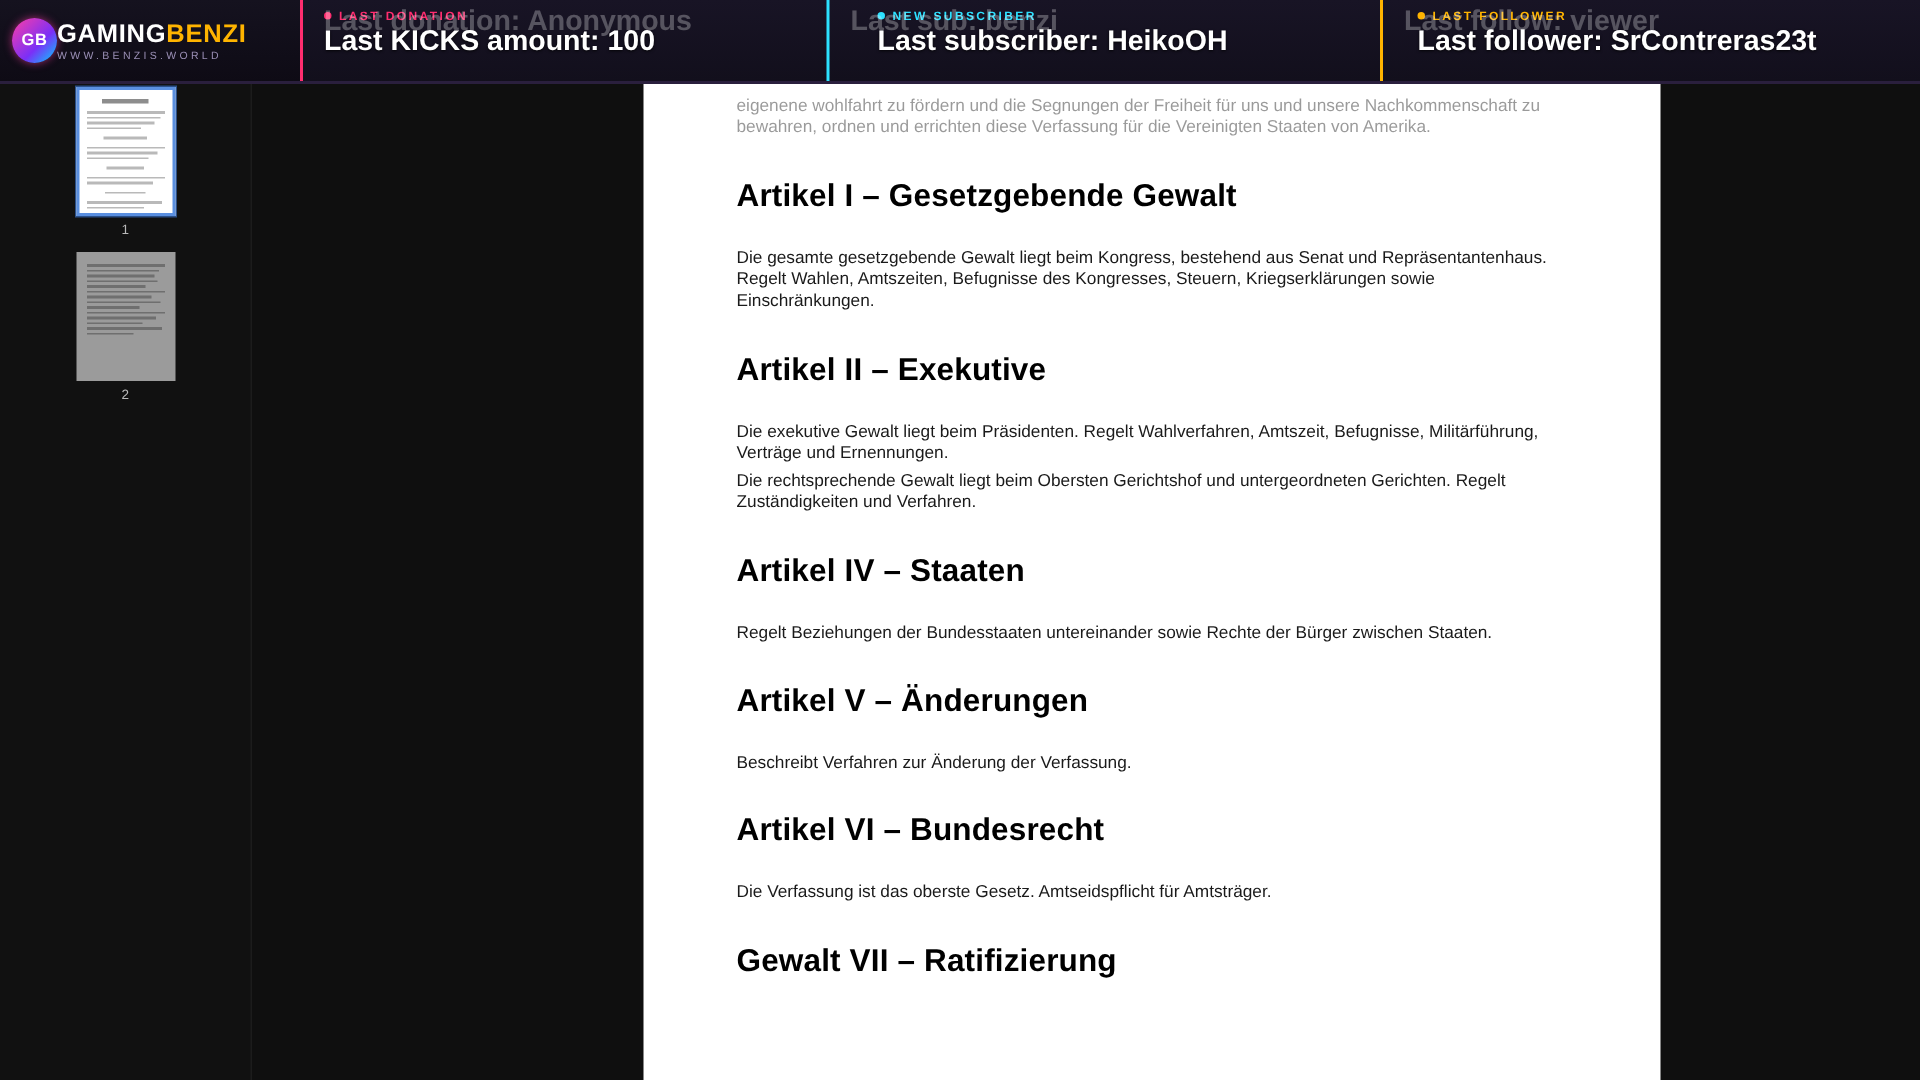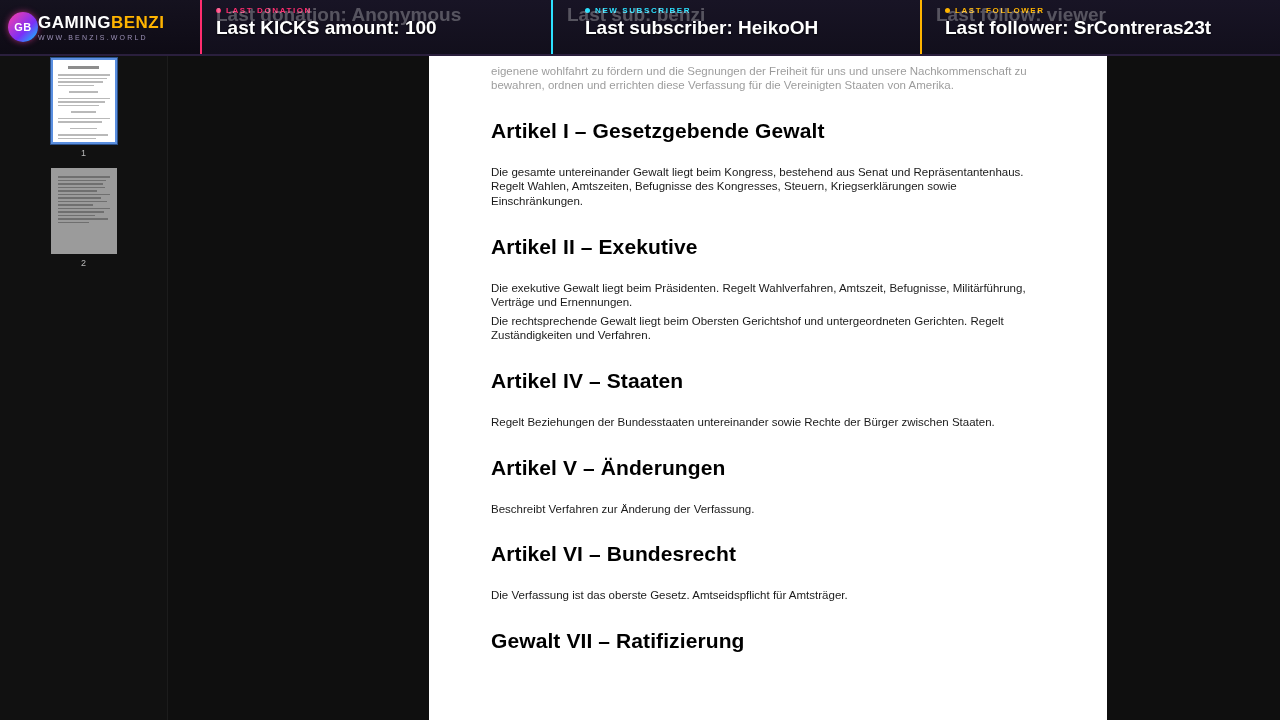--- a/index.html
+++ b/index.html
@@ -219,21 +219,21 @@
       </div>
 
     </div>
 
     <div class="doc-scroll">
       <div class="page">
 
         <p class="para-cut">eigenene wohlfahrt zu fördern und die Segnungen der Freiheit für uns und unsere Nachkommenschaft zu bewahren, ordnen und errichten diese Verfassung für die Vereinigten Staaten von Amerika.</p>
 
         <h2 class="h-art">Artikel I – Gesetzgebende Gewalt</h2>
-        <p class="para">Die gesamte untereinander Gewalt liegt beim Kongress, bestehend aus Senat und Repräsentantenhaus. Regelt Wahlen, Amtszeiten, Befugnisse des Kongresses, Steuern, Kriegserklärungen sowie Einschränkungen.</p>
+        <p class="para">Die gesamte gesetzgebende Gewalt liegt beim Kongress, bestehend aus Senat und Repräsentantenhaus. Regelt Wahlen, Amtszeiten, Befugnisse des Kongresses, Steuern, Kriegserklärungen sowie Einschränkungen.</p>
 
         <h2 class="h-art">Artikel II – Exekutive</h2>
         <p class="para">Die exekutive Gewalt liegt beim Präsidenten. Regelt Wahlverfahren, Amtszeit, Befugnisse, Militärführung, Verträge und Ernennungen.</p>
 
         <p class="para">Die rechtsprechende Gewalt liegt beim Obersten Gerichtshof und untergeordneten Gerichten. Regelt Zuständigkeiten und Verfahren.</p>
 
         <h2 class="h-art">Artikel IV – Staaten</h2>
         <p class="para">Regelt Beziehungen der Bundesstaaten untereinander sowie Rechte der Bürger zwischen Staaten.</p>
 
         <h2 class="h-art">Artikel V – Änderungen</h2>

